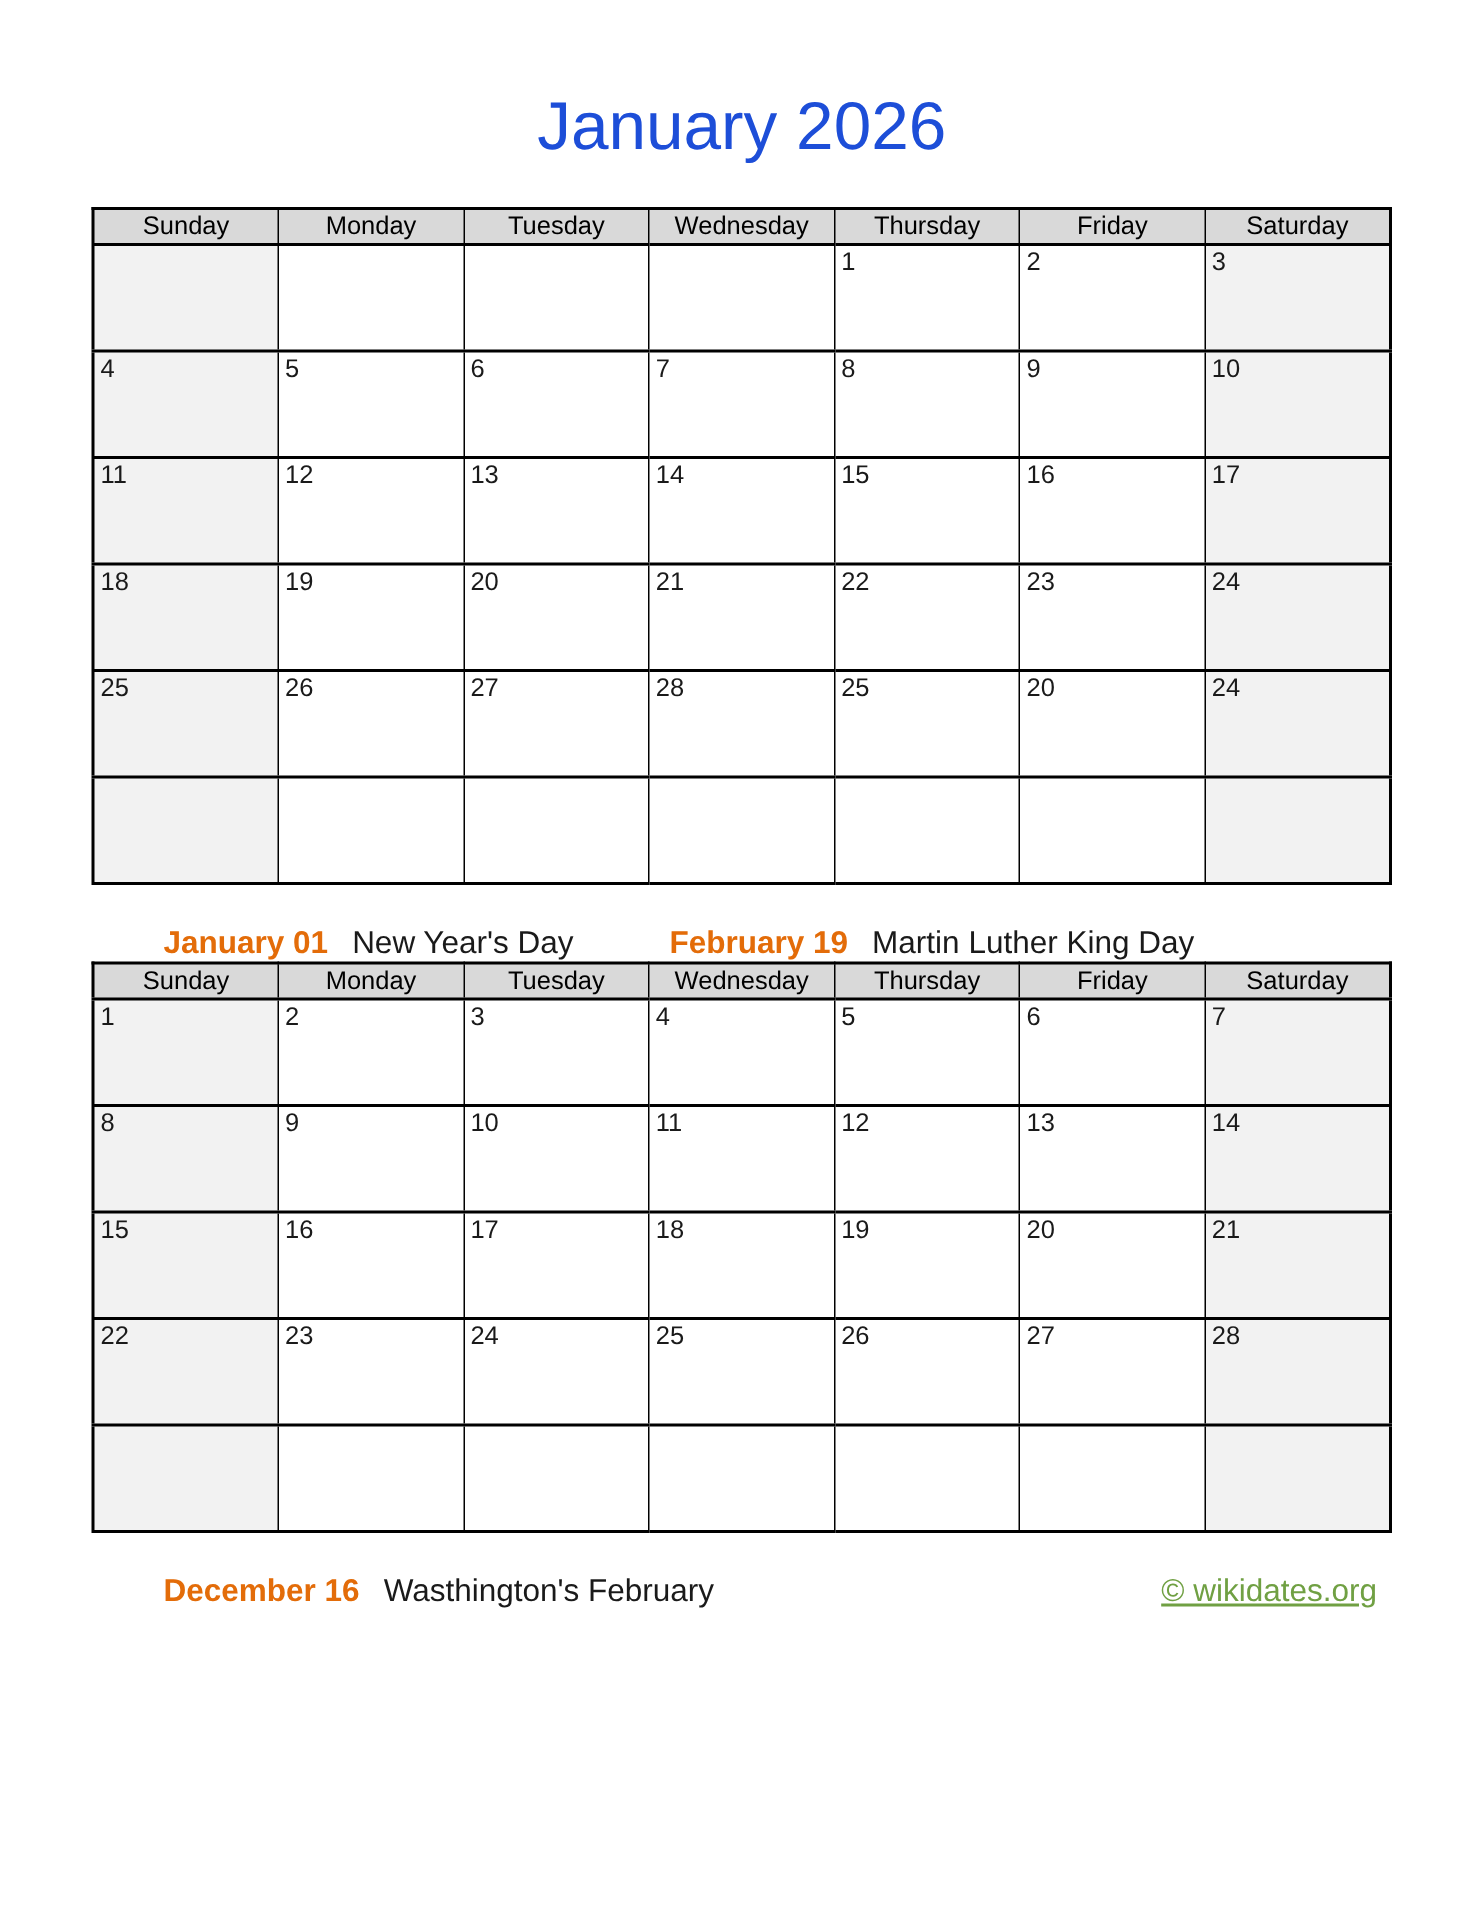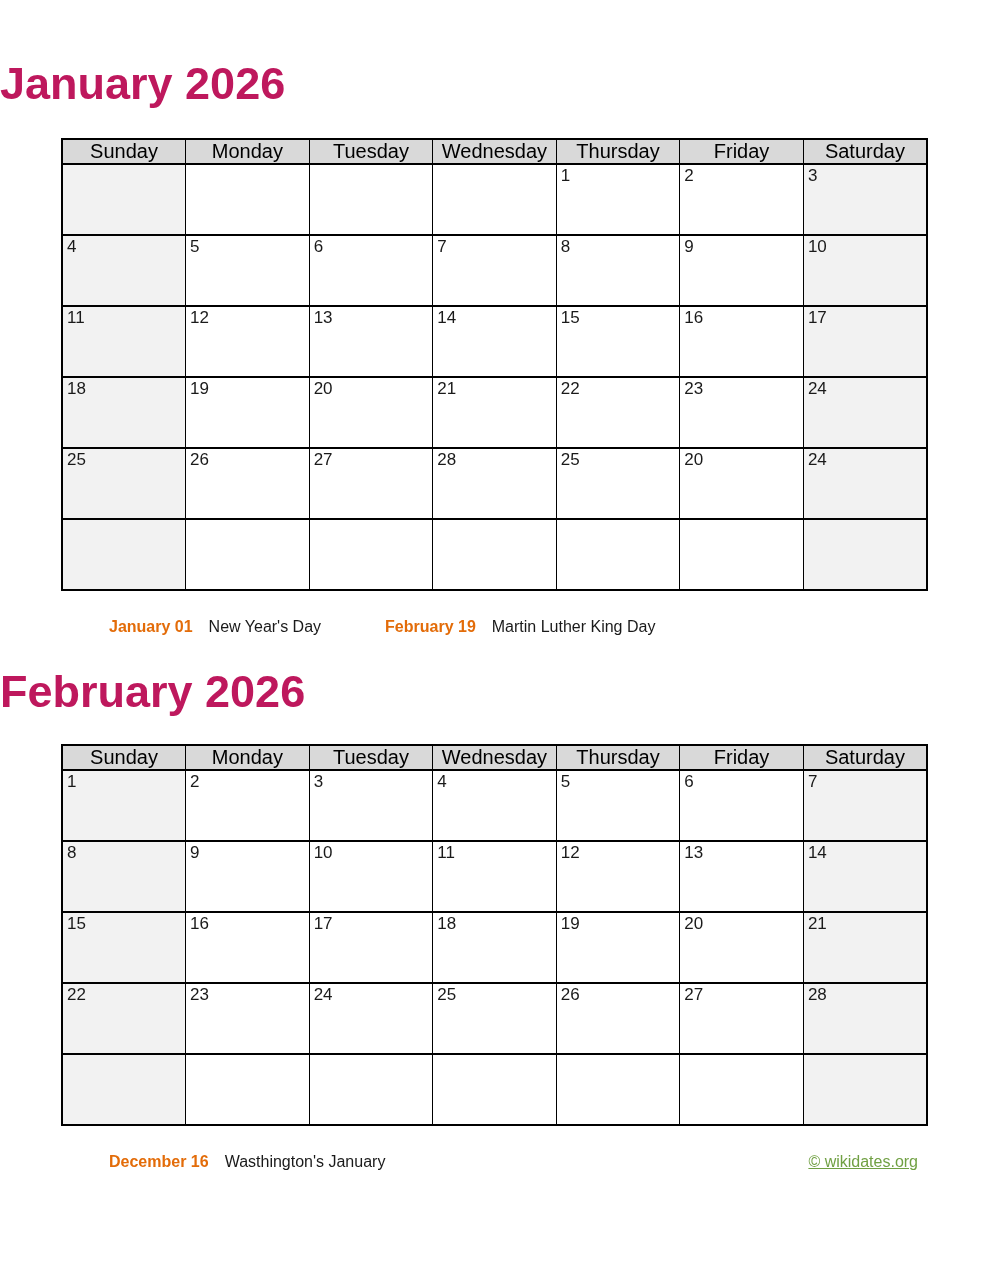--- a/index.html
+++ b/index.html
@@ -13,46 +13,46 @@
   *{box-sizing:border-box;}
   html,body{margin:0;padding:0;}
   body{
     width:989px;height:1280px;background:#ffffff;
     font-family:"Liberation Sans","DejaVu Sans",sans-serif;
     color:var(--text-color);
   }
   .page{width:989px;height:1280px;padding-top:58px;overflow:hidden;}
   .wrap{width:867px;margin:0 auto;}
   .cal-title{
-    margin:0 0 28px 0;
-    font-size:45px;font-weight:700;line-height:1.15;color:#be185d;
+    margin:0 0 28px 0;text-align:center;
+    font-size:45px;font-weight:400;line-height:1.15;color:#1d4ed8;
   }
   .feb-title{margin-top:30px;margin-bottom:26px;}
   table.cal-table{
     width:867px;border-collapse:collapse;table-layout:fixed;
     border:2px solid var(--border-color);
   }
   table.cal-table th{
     height:24px;background:var(--header-bg);
     border:1px solid var(--border-color);
-    font-size:20px;font-weight:400;color:#000;
+    font-size:17px;font-weight:400;color:#000;
     padding:0;text-align:center;vertical-align:middle;
   }
   table.cal-table td{
     height:71px;vertical-align:top;text-align:left;
     border:1px solid var(--border-color);
     border-top-width:2px;border-bottom-width:2px;
     padding:1px 2px 0 4px;font-size:17px;color:#1a1a1a;
     background:#ffffff;
   }
   table.cal-table td.weekend{background:var(--weekend-bg);}
   .note-line{
     display:flex;align-items:baseline;
     margin-top:26px;padding-left:48px;padding-right:10px;
-    font-size:16px;line-height:1.2;
+    font-size:21px;line-height:1.2;
   }
   .holidays{display:flex;align-items:baseline;flex:1;}
   .holiday-group{margin-right:64px;white-space:nowrap;}
   .holiday-date{color:var(--holiday-accent);font-weight:700;margin-right:16px;}
   .holiday-name{color:#1a1a1a;}
   .copyright{color:var(--brand-green);white-space:nowrap;text-decoration:underline;}
 </style>
 </head>
 <body>
 
@@ -133,21 +133,20 @@
       <div class="note-line">
         <div class="holidays">
             <span class="holiday-group"><span class="holiday-date">January 01</span><span class="holiday-name">New Year's Day</span></span>
             <span class="holiday-group"><span class="holiday-date">February 19</span><span class="holiday-name">Martin Luther King Day</span></span>
           </div>
       </div>
     </div>
   </section>
 
   <section>
-    <h1 class="cal-title feb-title">February 2026</h1>
     <div class="wrap">
       <table class="cal-table">
           <thead>
             <tr>
               <th>Sunday</th>
               <th>Monday</th>
               <th>Tuesday</th>
               <th>Wednesday</th>
               <th>Thursday</th>
               <th>Friday</th>
@@ -197,20 +196,20 @@
               <td></td>
               <td></td>
               <td></td>
               <td></td>
               <td class="weekend"></td>
             </tr>
           </tbody>
         </table>
       <div class="note-line">
         <div class="holidays">
-            <span class="holiday-group"><span class="holiday-date">December 16</span><span class="holiday-name">Wasthington's January</span></span>
+            <span class="holiday-group"><span class="holiday-date">December 16</span><span class="holiday-name">Wasthington's February</span></span>
           </div>
         <div class="copyright">© wikidates.org</div>
       </div>
     </div>
   </section>
 
 </div>
 
 </body></html>

